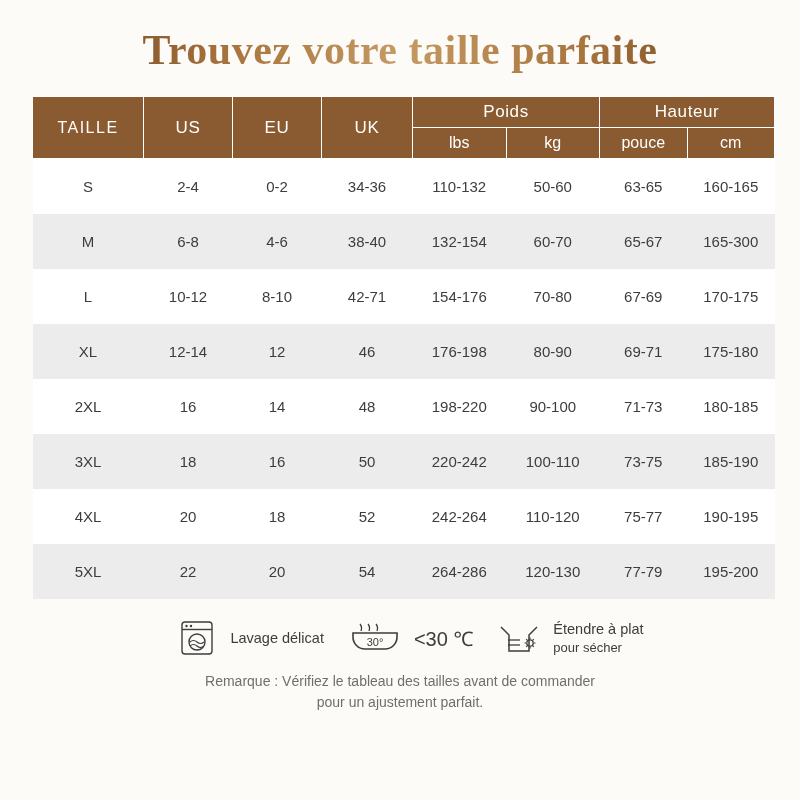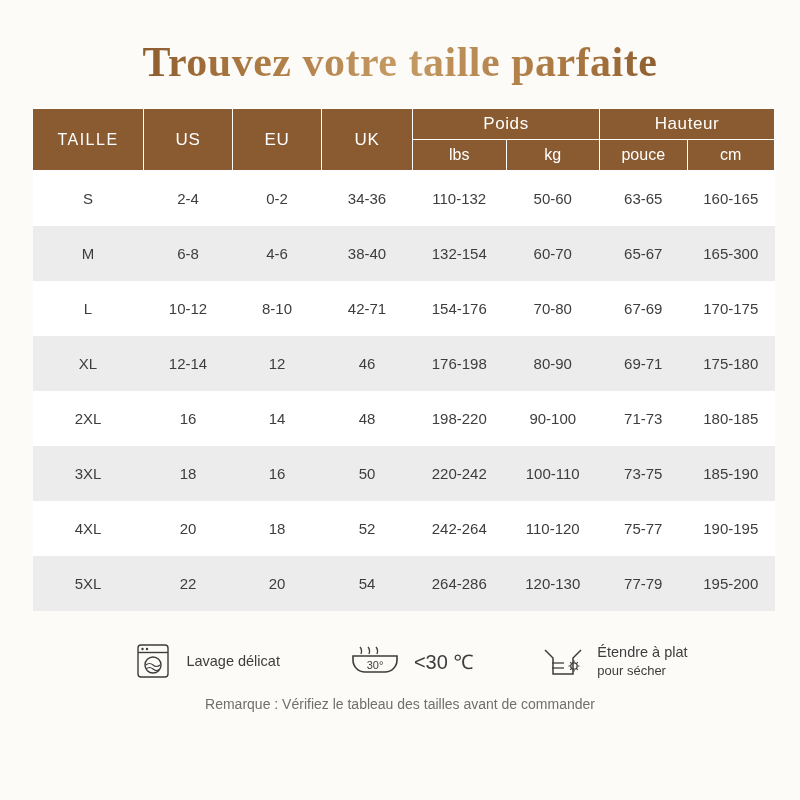--- a/index.html
+++ b/index.html
@@ -12,21 +12,21 @@
     background: #fdfbf8;
     font-family: "Liberation Sans", sans-serif;
     color: #4a4a4a;
     overflow: hidden;
   }
   .page {
     width: 800px;
     height: 648px;
     position: relative;
     box-sizing: border-box;
-    padding: 12px 32px;
+    padding: 0 32px;
   }
   .title {
     text-align: center;
     font-family: "Liberation Serif", serif;
     font-weight: bold;
     font-size: 42px;
     letter-spacing: 0.5px;
     color: #9a6a38;
     background: linear-gradient(90deg, #6b3f1d 0%, #a9763f 28%, #c59a63 50%, #a9763f 74%, #6b3f1d 100%);
     -webkit-background-clip: text;
@@ -75,22 +75,22 @@
   tbody tr.odd td {
     background: #ffffff;
   }
   tbody tr.even td {
     background: #ececec;
   }
   .care-row {
     display: flex;
     align-items: center;
     justify-content: center;
-    gap: 68px;
-    margin-top: 29px;
+    gap: 24px;
+    margin-top: 18px;
     padding-left: 20px;
   }
   .care-item {
     display: flex;
     align-items: center;
     gap: 12px;
   }
   .care-item .label {
     font-size: 14.5px;
     color: #3d3d3d;
@@ -272,15 +272,16 @@
       <span class="label">
         <span>Étendre à plat</span><br>
         <span class="small">pour sécher</span>
       </span>
     </div>
 
   </div>
 
   <div class="note">
     <span>Remarque : Vérifiez le tableau des tailles avant de commander</span><br>
+    <span>pour un ajustement parfait.</span>
   </div>
 
 </div>
 
 </body></html>

